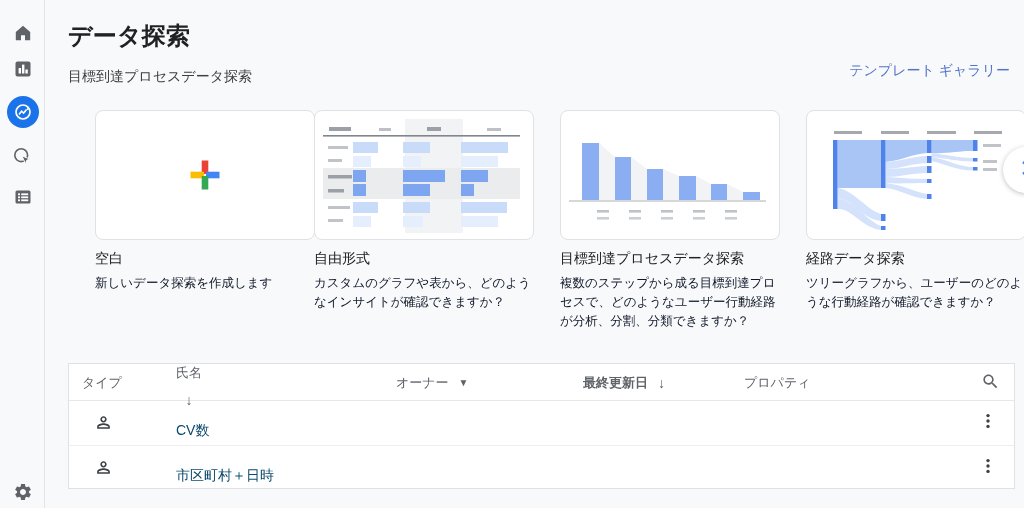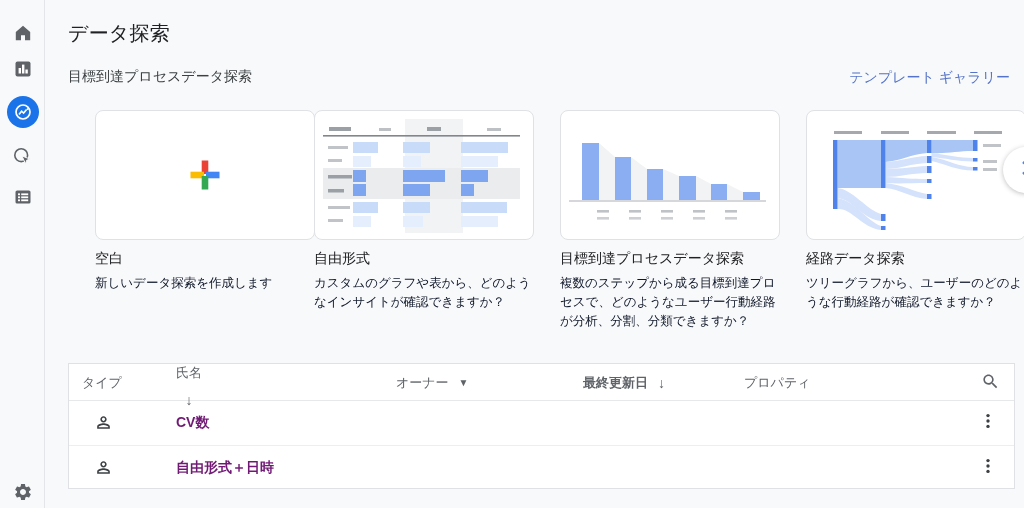--- a/index.html
+++ b/index.html
@@ -13,24 +13,24 @@
   
   .rail { position:absolute; left:0; top:0; width:45px; height:508px;
           background:#f8f9fa; border-right:1px solid #e3e5e8; z-index:5; }
   .rail-btn { position:absolute; left:0; width:45px; height:36px;
               display:flex; align-items:center; justify-content:center; cursor:pointer; }
   .rail-btn svg { display:block; }
   .explore-active { width:32px; height:32px; border-radius:50%; background:#1a73e8;
                     display:flex; align-items:center; justify-content:center; }
 
   
-  .page-title { position:absolute; left:68px; top:20px; font-size:20px; font-weight:400;
+  .page-title { position:absolute; left:68px; top:20px; font-size:24px; font-weight:700;
                 color:#202124; letter-spacing:.2px; }
   .section-heading { position:absolute; left:68px; top:68px; font-size:14px; color:#3c4043; }
-  .gallery-link { position:absolute; right:14px; top:69px; font-size:14px; font-weight:500;
+  .gallery-link { position:absolute; right:14px; top:62px; font-size:14px; font-weight:500;
                   color:#5573c8; cursor:pointer; white-space:nowrap; }
 
   
   .card { position:absolute; top:110px; width:220px; }
   .card-1 { left:68px;margin-left:27px; } .card-2 { left:314px; } .card-3 { left:560px; } .card-4 { left:806px; }
   .thumb { width:220px; height:130px; background:#fff; border:1px solid #dfe1e5;
            border-radius:8px; overflow:hidden; cursor:pointer; position:relative; }
   .thumb svg { display:block; }
   .thumb-center { display:flex; align-items:center; justify-content:center; height:100%; }
   .card-title { margin-top:10px; font-size:14px; font-weight:500; color:#202124; }
@@ -51,22 +51,22 @@
                    gap:10px; cursor:pointer; }
   .col-type { left:13px; } .col-name { left:107px;flex-direction:column; } .col-owner { left:327px; }
   .col-updated { left:514px;font-weight:bold; } .col-property { left:675px; }
   .sort-glyph { font-size:14px; color:#5f6368; }
   .dd-glyph { font-size:10px; color:#5f6368; }
   .t-search { position:absolute; right:13px; top:8px; width:22px; height:22px;
               display:flex; align-items:center; justify-content:center; cursor:pointer; }
   .t-row { position:relative; height:44px; cursor:pointer; }
   .t-row + .t-row { border-top:1px solid #eceef0; }
   .row-type-icon { position:absolute; left:25px; top:12px; }
-  .row-name { position:absolute; left:107px; top:0; height:44px; display:flex;
-              align-items:center; font-size:14px; font-weight:700; color:#701a75; }
+  .row-name { position:absolute; left:107px; top:8px; height:44px; display:flex;
+              align-items:center; font-size:14px; font-weight:400; color:#0c4a6e; }
   .row-menu { position:absolute; right:15px; top:11px; width:22px; height:22px;
               display:flex; align-items:center; justify-content:center; cursor:pointer; }
 </style>
 </head>
 <body>
 
 <div class="stage">
 
   <div class="rail">
     <div class="rail-btn" style="top:15px;">
@@ -314,21 +314,21 @@
         </span>
       </span>
     </div>
 
     <div class="t-row">
       <span class="row-type-icon">
         <svg width="19" height="19" viewBox="0 0 24 24">
             <path fill="#3c4043" d="M12 4C9.79 4 8 5.79 8 8s1.79 4 4 4 4-1.79 4-4-1.79-4-4-4zm0 2c1.1 0 2 .9 2 2s-.9 2-2 2-2-.9-2-2 .9-2 2-2zm0 7c-2.67 0-8 1.34-8 4v3h16v-3c0-2.66-5.33-4-8-4zm0 2c2.97 0 6 1.46 6 2.1v.9H6v-.9C6 16.46 9.03 15 12 15z"></path>
           </svg>
       </span>
-      <span class="row-name">自由形式＋日時</span>
+      <span class="row-name">市区町村＋日時</span>
       <span class="row-menu">
         <span>
           <svg width="18" height="18" viewBox="0 0 18 18">
               <circle cx="9" cy="3.6" r="1.7" fill="#3c4043"></circle>
               <circle cx="9" cy="9" r="1.7" fill="#3c4043"></circle>
               <circle cx="9" cy="14.4" r="1.7" fill="#3c4043"></circle>
             </svg>
         </span>
       </span>
     </div>

